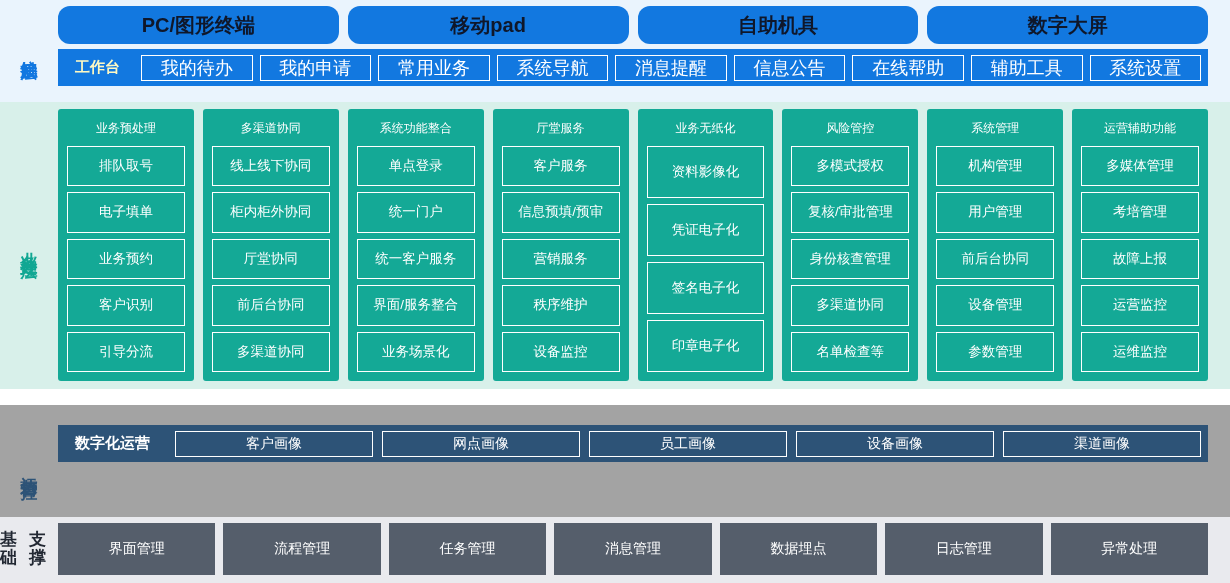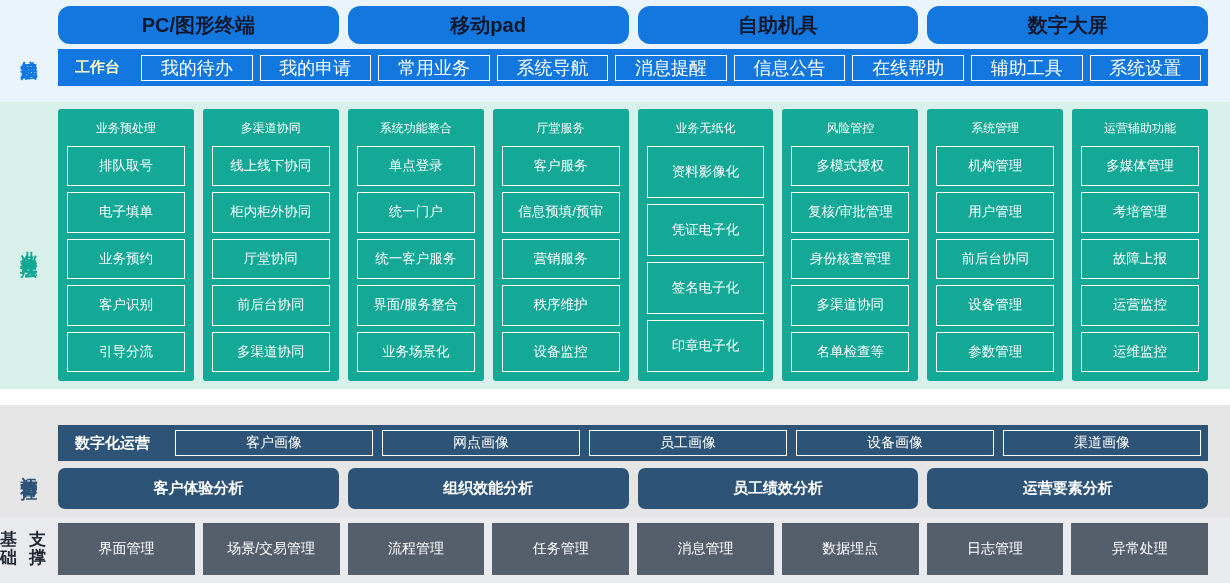--- a/index.html
+++ b/index.html
@@ -59,21 +59,21 @@
     color: #ffffff; font-weight: normal; font-size: 12px;
     text-align: center; height: 24px; line-height: 24px; white-space: nowrap;
   }
   .biz-item {
     flex: 1 1 0; border: 1px solid #ffffff;
     display: flex; align-items: center; justify-content: center; text-align: center;
     color: #ffffff; font-size: 13.5px; line-height: 1.08; padding: 0 2px;
   }
 
   
-  .layer-operation { background: #e5e5e5; height: 112px; padding: 20px 0 8px 0; margin-top: 16px; }
+  .layer-operation { background: #a3a3a3; height: 112px; padding: 20px 0 8px 0; margin-top: 16px; }
   .layer-operation .layer-label { color: #2d5377; letter-spacing: 2px; }
   .op-body { padding-right: 22px; gap: 7px; }
   .op-portrait-bar {
     background: #2d5377; height: 37px; display: flex; align-items: center;
     padding: 0 7px; gap: 9px;
   }
   .op-portrait-title {
     color: #ffffff; font-weight: bold; font-size: 15px;
     padding: 0 16px 0 10px; white-space: nowrap;
   }
@@ -214,39 +214,32 @@
     <div class="layer-label">运营管控</div>
     <div class="layer-body op-body">
       <div class="op-portrait-bar">
         <div class="op-portrait-title">数字化运营</div>
         <div class="op-portrait-item">客户画像</div>
         <div class="op-portrait-item">网点画像</div>
         <div class="op-portrait-item">员工画像</div>
         <div class="op-portrait-item">设备画像</div>
         <div class="op-portrait-item">渠道画像</div>
       </div>
-      <div class="op-analysis-row">
-        <div class="op-analysis-chip">客户体验分析</div>
-        <div class="op-analysis-chip">组织效能分析</div>
-        <div class="op-analysis-chip">员工绩效分析</div>
-        <div class="op-analysis-chip">运营要素分析</div>
-      </div>
     </div>
   </section>
 
   <section class="layer layer-foundation">
     <div class="layer-label">
       <span>基础</span>
         <br>
       <span>支撑</span>
     </div>
     <div class="layer-body found-body">
       <div class="found-row">
         <div class="found-chip">界面管理</div>
-        <div class="found-chip">场景/交易管理</div>
         <div class="found-chip">流程管理</div>
         <div class="found-chip">任务管理</div>
         <div class="found-chip">消息管理</div>
         <div class="found-chip">数据埋点</div>
         <div class="found-chip">日志管理</div>
         <div class="found-chip">异常处理</div>
       </div>
     </div>
   </section>
 

